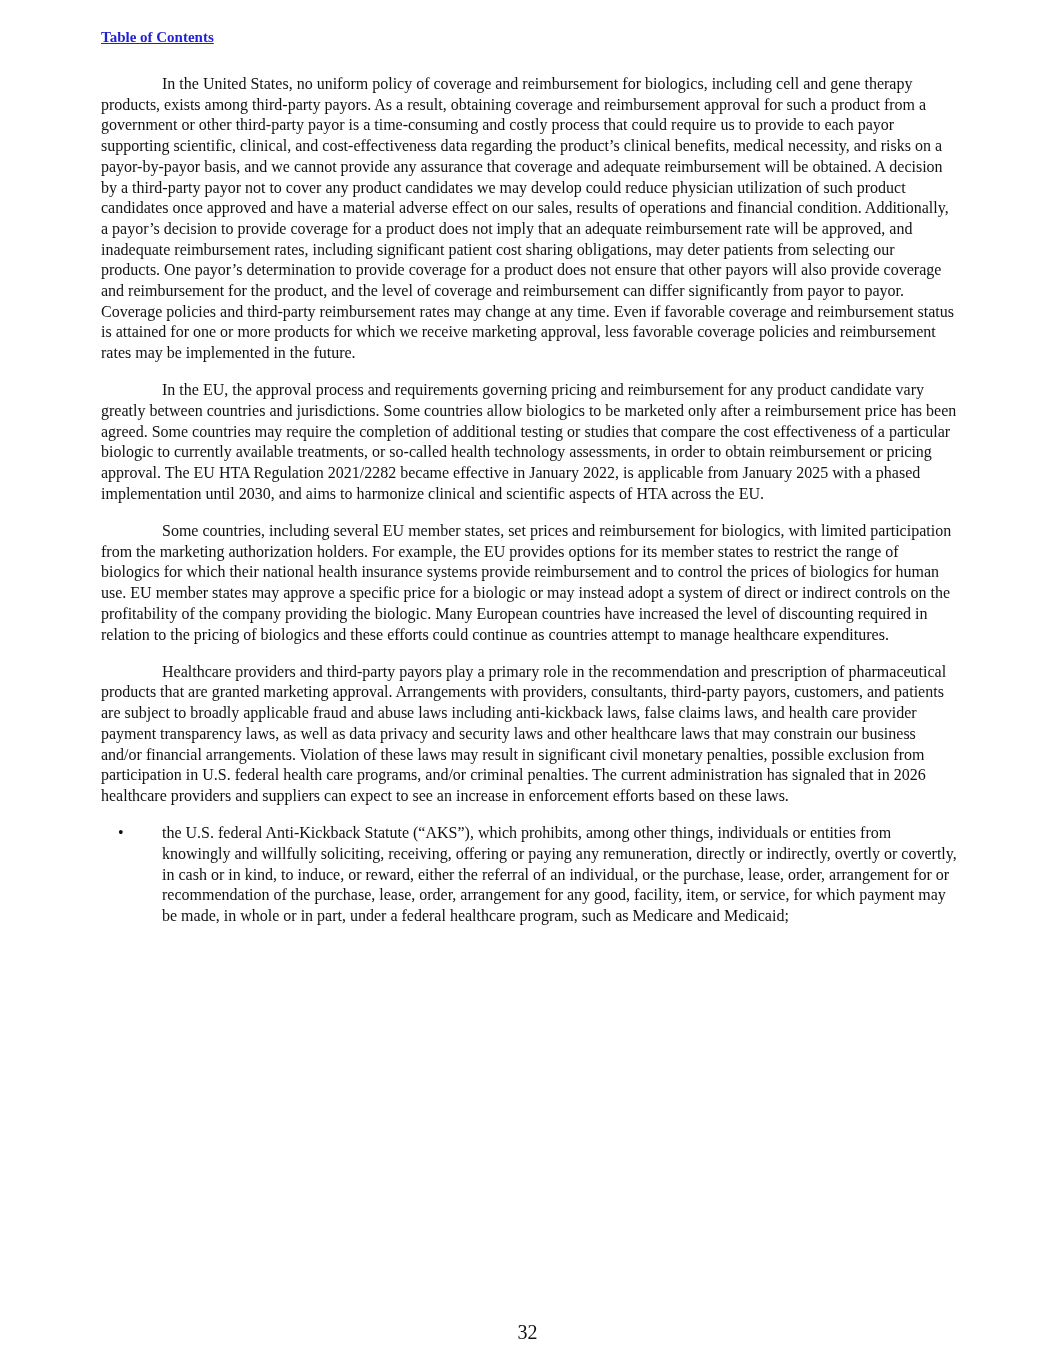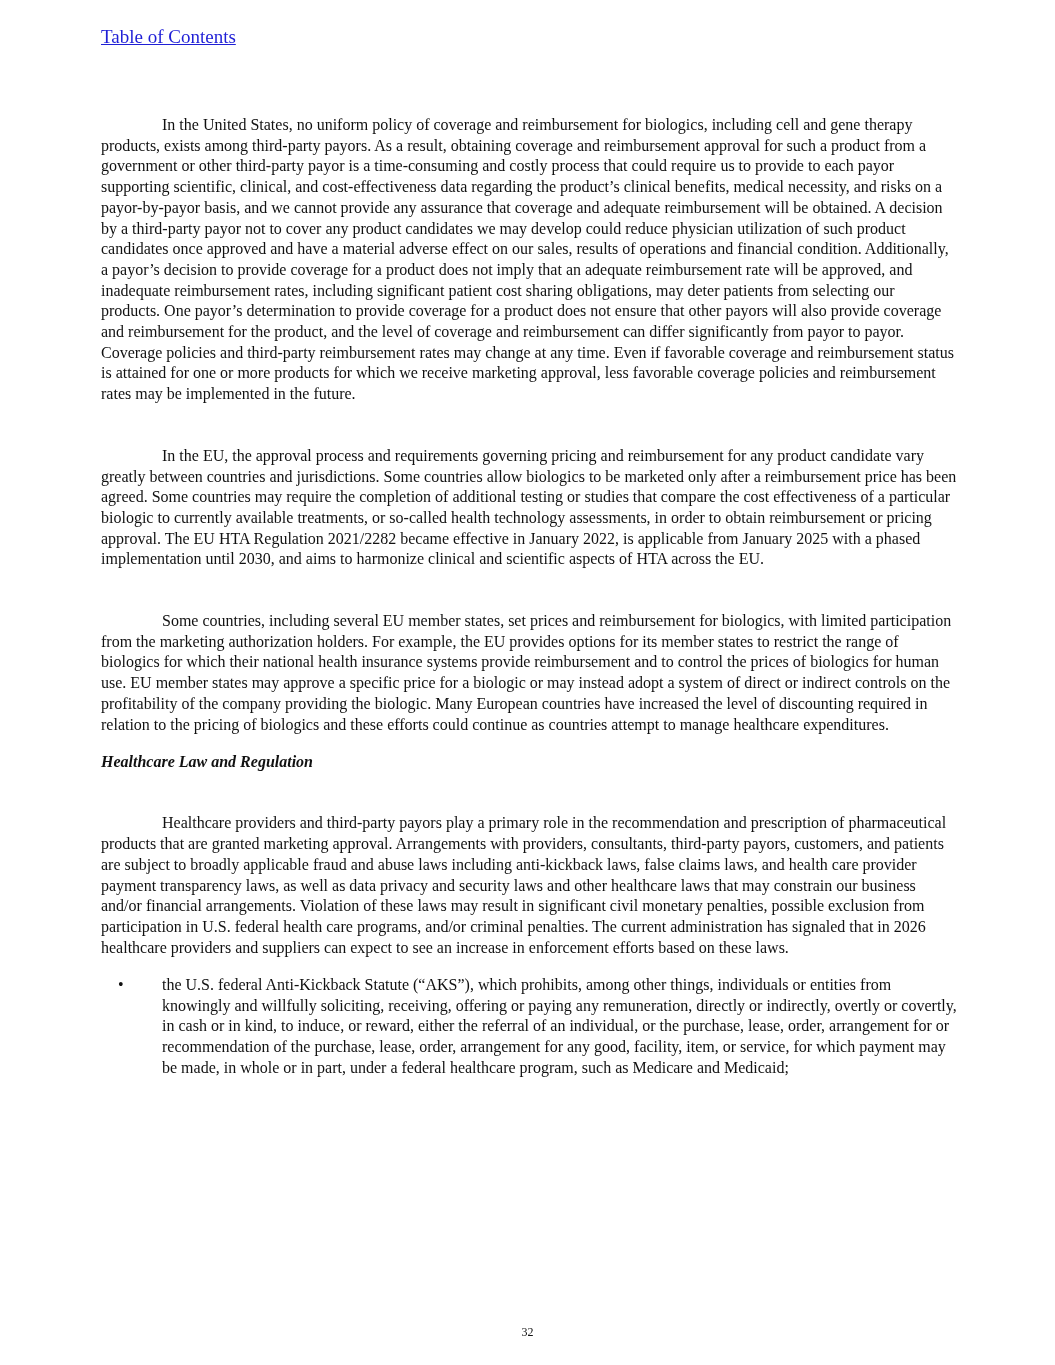--- a/index.html
+++ b/index.html
@@ -22,37 +22,37 @@
       top: 0;
       width: 856px;
     }
     .toc-link {
       position: absolute;
       left: 0;
       top: 27px;
       color: #1a0dab;
       color: #1f1fd6;
       text-decoration: underline;
-      font-size: 19px;
+      font-size: 15px;
       line-height: 20px;
       cursor: pointer;
+      font-weight: bold;
     }
     .content {
       position: absolute;
       left: 0;
       top: 74px;
       width: 856px;
     }
     p {
       margin: 0 0 16.5px 0;
       text-align: left;
     }
     p.indent {
       text-indent: 61px;
-      margin-top: 41px;
     }
     .heading-italic {
       font-style: italic;
       margin: 0 0 16.5px 0;
     }
     .heading-bold-italic {
       font-style: italic;
       font-weight: bold;
       margin: 0 0 16.5px 0;
     }
@@ -69,39 +69,38 @@
       position: absolute;
       left: 17px;
       top: 0;
     }
     .page-number {
       position: absolute;
       left: 0;
       width: 1055px;
       top: 1322px;
       text-align: center;
-      font-size: 12px;
+      font-size: 20px;
       line-height: 20px;
     }
   </style>
 </head>
 <body>
 
 <div class="page">
   <a class="toc-link">Table of Contents</a>
 
   <div class="content">
     <p class="indent">In the United States, no uniform policy of coverage and reimbursement for biologics, including cell and gene therapy products, exists among third-party payors. As a result, obtaining coverage and reimbursement approval for such a product from a government or other third-party payor is a time-consuming and costly process that could require us to provide to each payor supporting scientific, clinical, and cost-effectiveness data regarding the product’s clinical benefits, medical necessity, and risks on a payor-by-payor basis, and we cannot provide any assurance that coverage and adequate reimbursement will be obtained. A decision by a third-party payor not to cover any product candidates we may develop could reduce physician utilization of such product candidates once approved and have a material adverse effect on our sales, results of operations and financial condition. Additionally, a payor’s decision to provide coverage for a product does not imply that an adequate reimbursement rate will be approved, and inadequate reimbursement rates, including significant patient cost sharing obligations, may deter patients from selecting our products. One payor’s determination to provide coverage for a product does not ensure that other payors will also provide coverage and reimbursement for the product, and the level of coverage and reimbursement can differ significantly from payor to payor. Coverage policies and third-party reimbursement rates may change at any time. Even if favorable coverage and reimbursement status is attained for one or more products for which we receive marketing approval, less favorable coverage policies and reimbursement rates may be implemented in the future.</p>
 
 
     <p class="indent">In the EU, the approval process and requirements governing pricing and reimbursement for any product candidate vary greatly between countries and jurisdictions. Some countries allow biologics to be marketed only after a reimbursement price has been agreed. Some countries may require the completion of additional testing or studies that compare the cost effectiveness of a particular biologic to currently available treatments, or so-called health technology assessments, in order to obtain reimbursement or pricing approval. The EU HTA Regulation 2021/2282 became effective in January 2022, is applicable from January 2025 with a phased implementation until 2030, and aims to harmonize clinical and scientific aspects of HTA across the EU.</p>
 
     <p class="indent">Some countries, including several EU member states, set prices and reimbursement for biologics, with limited participation from the marketing authorization holders. For example, the EU provides options for its member states to restrict the range of biologics for which their national health insurance systems provide reimbursement and to control the prices of biologics for human use. EU member states may approve a specific price for a biologic or may instead adopt a system of direct or indirect controls on the profitability of the company providing the biologic. Many European countries have increased the level of discounting required in relation to the pricing of biologics and these efforts could continue as countries attempt to manage healthcare expenditures.</p>
 
-    <div class="heading-bold-italic">Healthcare Law and Regulation</div>
 
     <p class="indent">Healthcare providers and third-party payors play a primary role in the recommendation and prescription of pharmaceutical products that are granted marketing approval. Arrangements with providers, consultants, third-party payors, customers, and patients are subject to broadly applicable fraud and abuse laws including anti-kickback laws, false claims laws, and health care provider payment transparency laws, as well as data privacy and security laws and other healthcare laws that may constrain our business and/or financial arrangements. Violation of these laws may result in significant civil monetary penalties, possible exclusion from participation in U.S. federal health care programs, and/or criminal penalties. The current administration has signaled that in 2026 healthcare providers and suppliers can expect to see an increase in enforcement efforts based on these laws.</p>
 
 
     <ul class="bullet-list">
       <li class="bullet-item">
         <span class="bullet-glyph">•</span>
         <span>the U.S. federal Anti-Kickback Statute (“AKS”), which prohibits, among other things, individuals or entities from knowingly and willfully soliciting, receiving, offering or paying any remuneration, directly or indirectly, overtly or covertly, in cash or in kind, to induce, or reward, either the referral of an individual, or the purchase, lease, order, arrangement for or recommendation of the purchase, lease, order, arrangement for any good, facility, item, or service, for which payment may be made, in whole or in part, under a federal healthcare program, such as Medicare and Medicaid;</span>
       </li>
     </ul>

